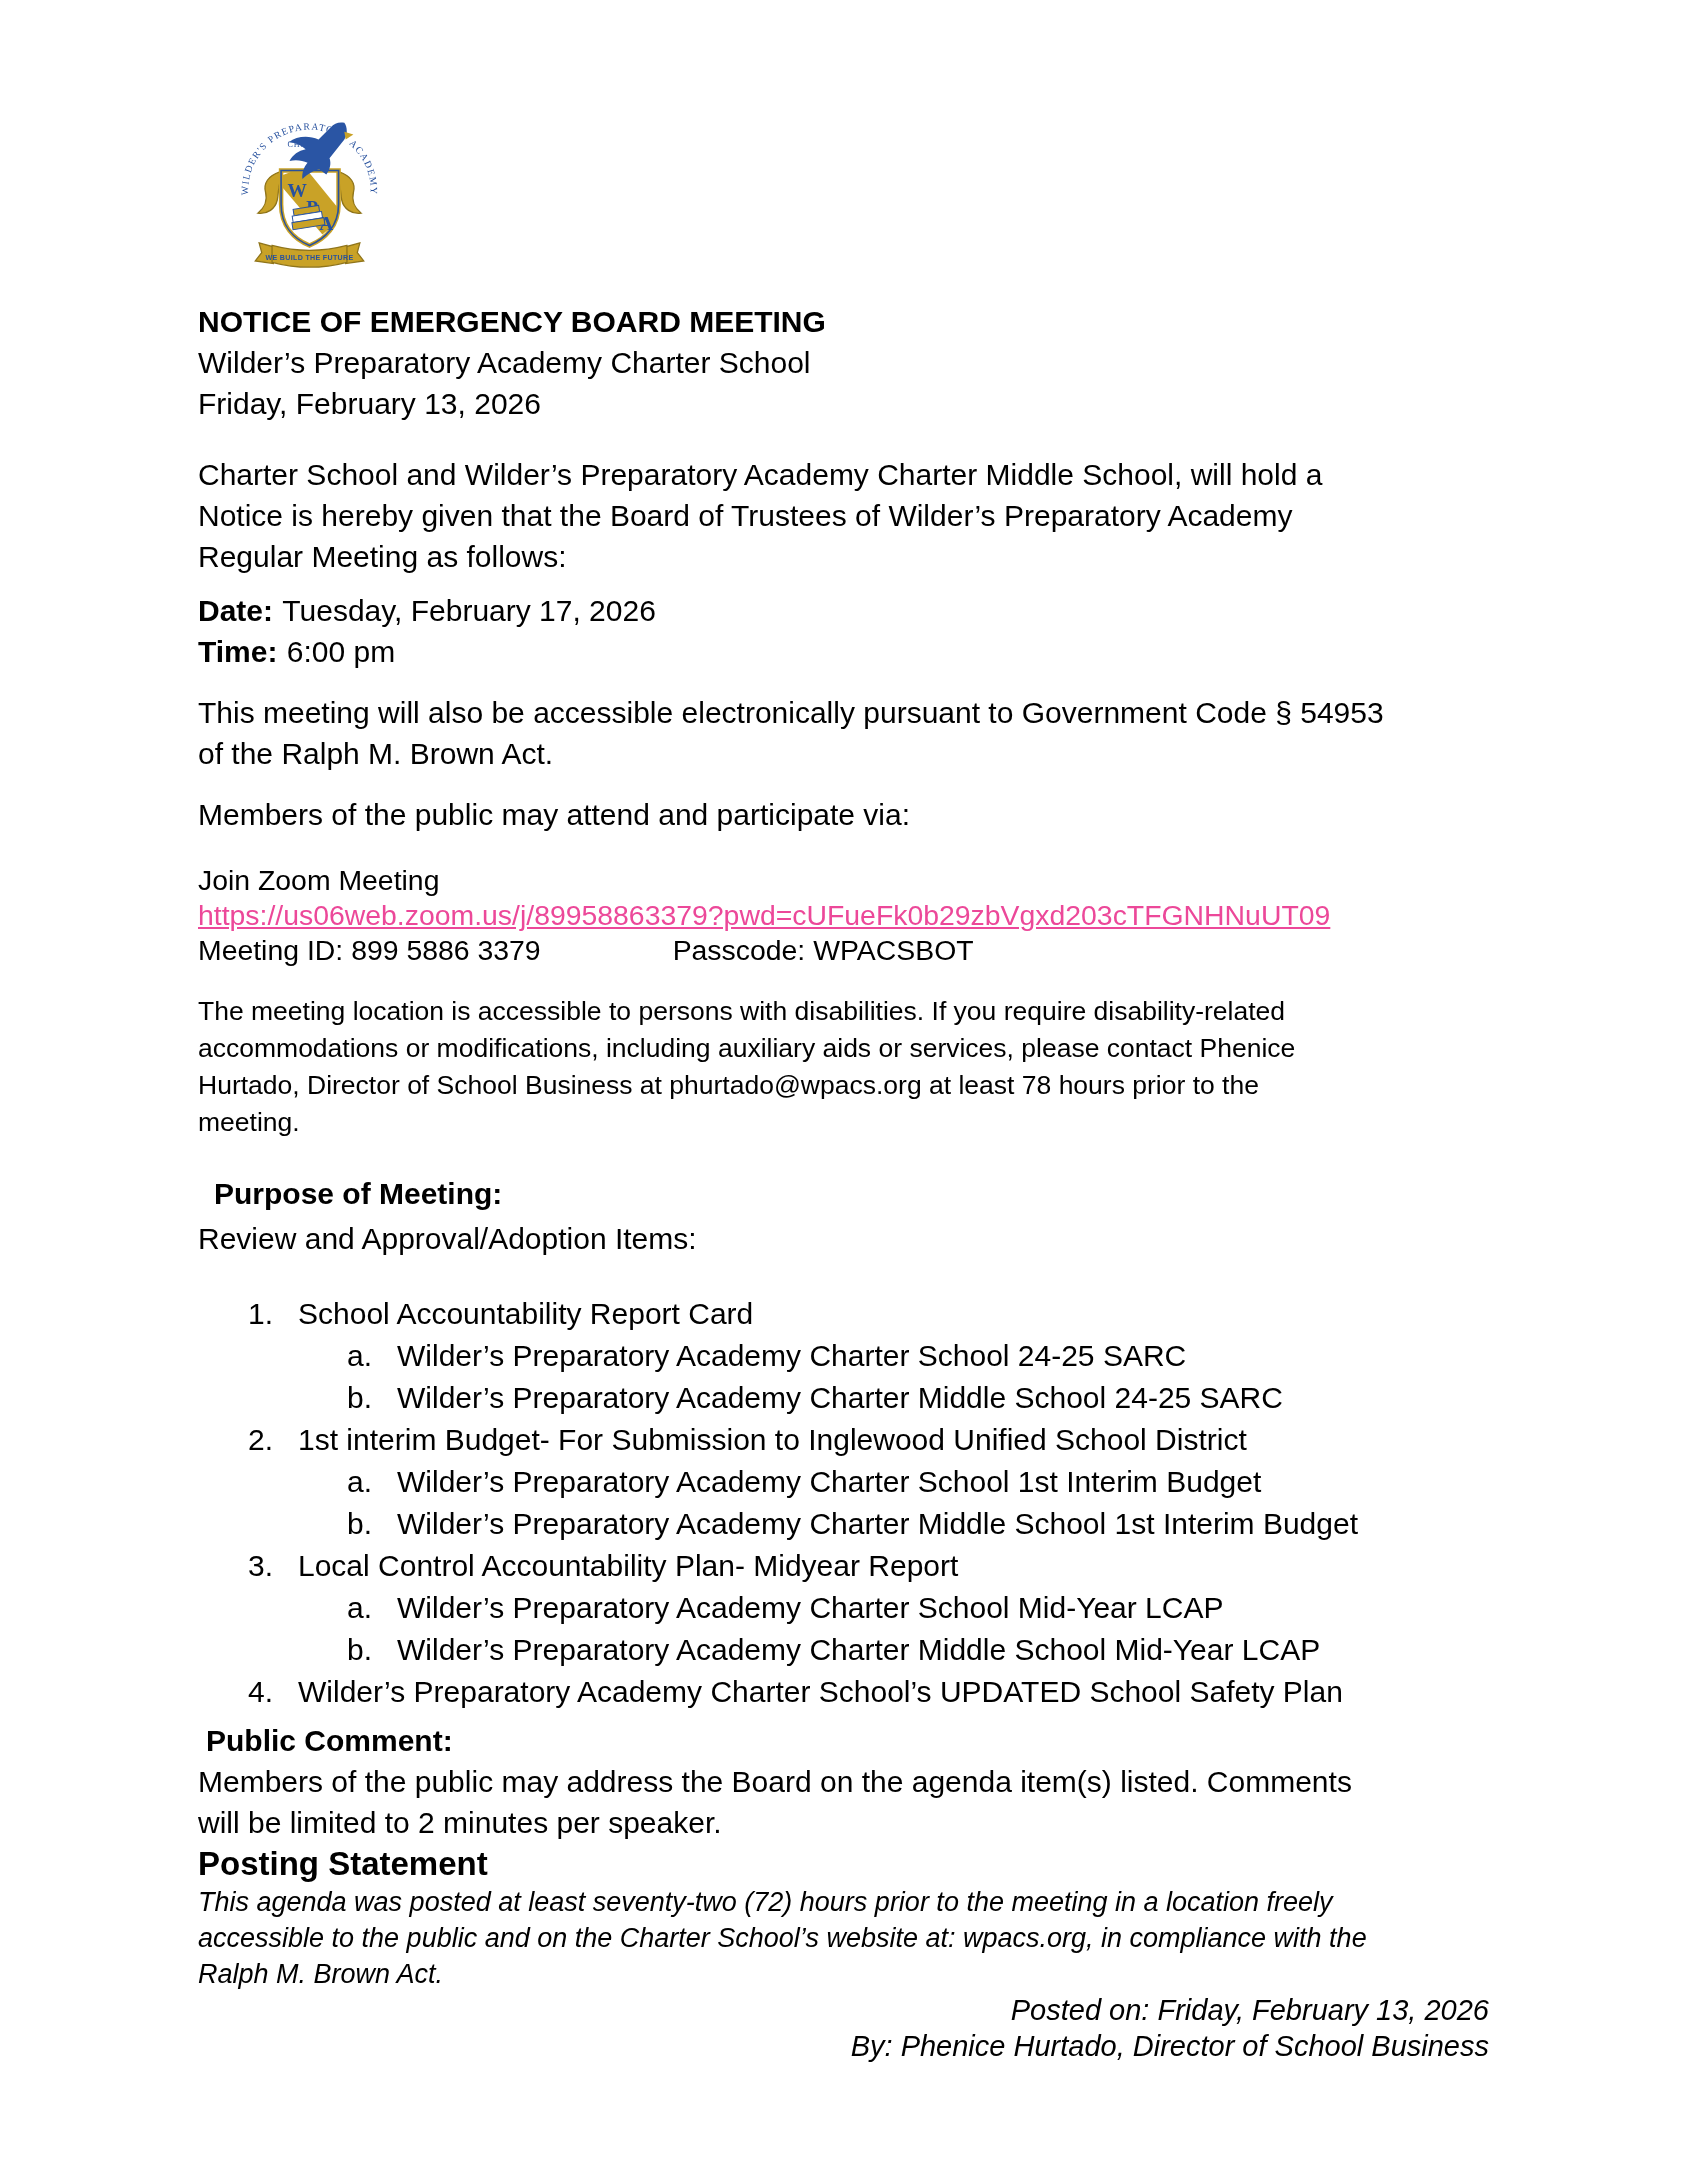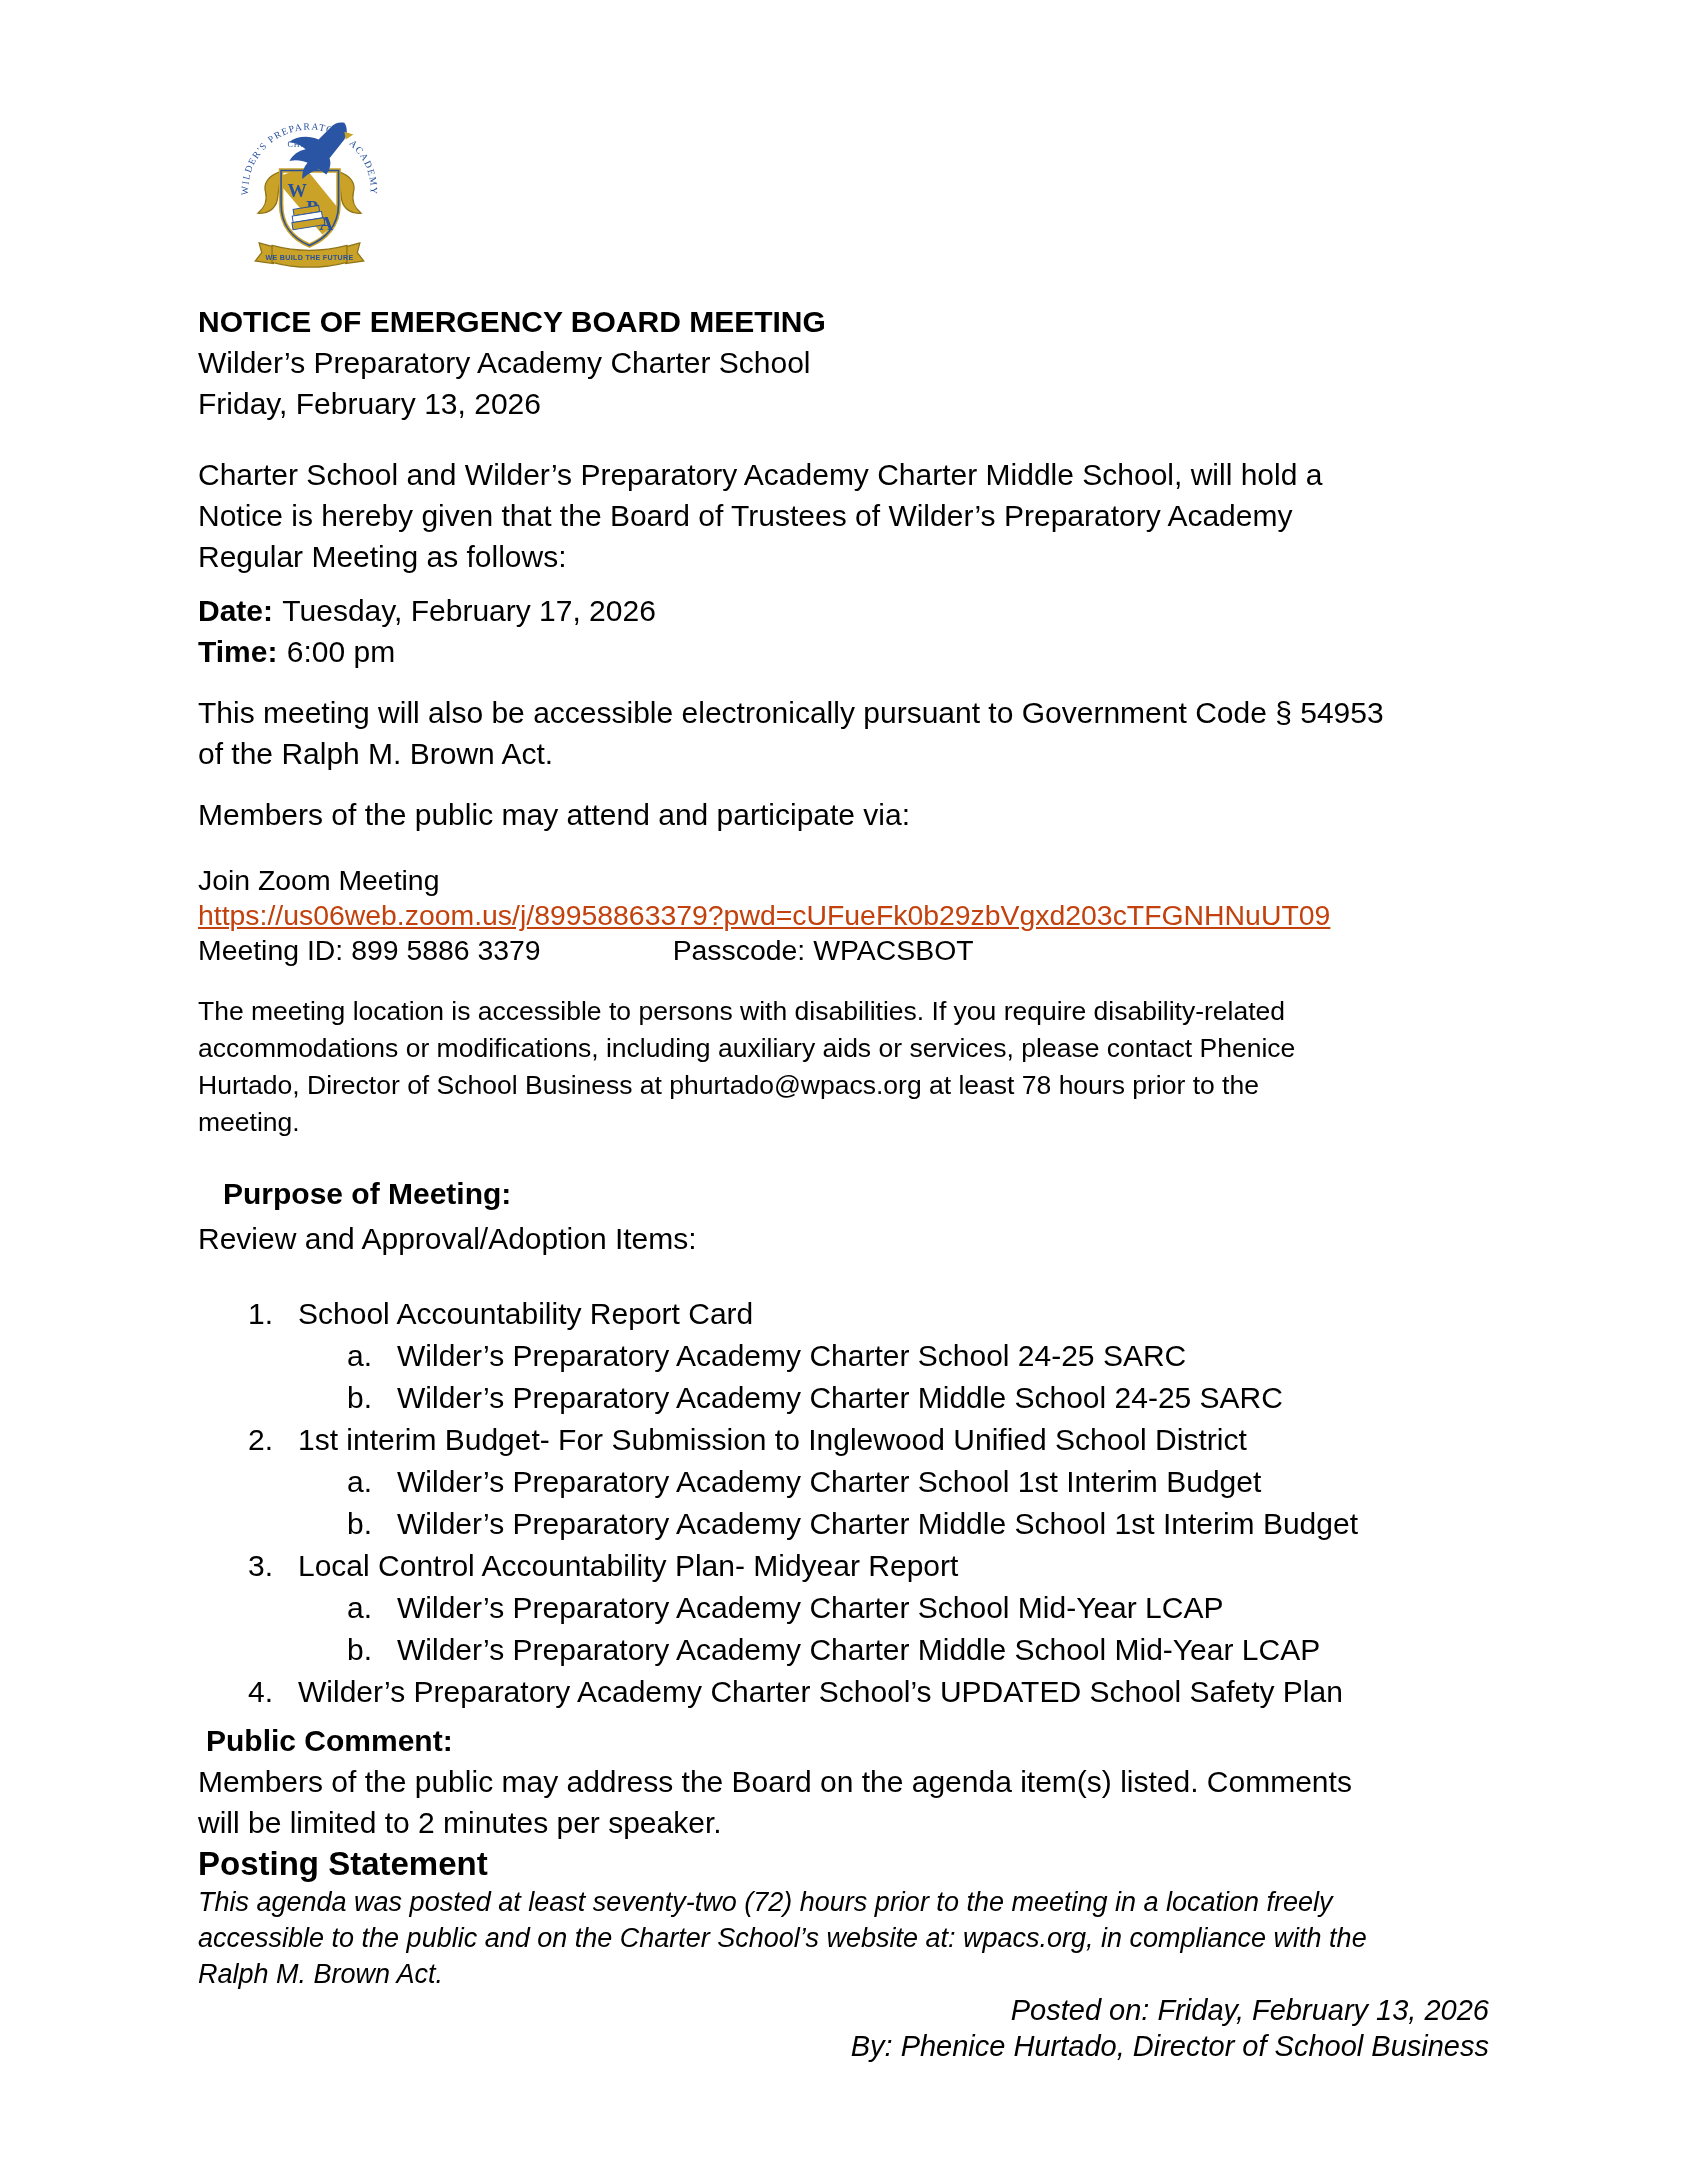--- a/index.html
+++ b/index.html
@@ -22,27 +22,27 @@
 
   .notice-block { margin-top: 29px; font-size: 30px; line-height: 41px; }
   .intro { margin-top: 30px; font-size: 30px; line-height: 41px; }
   .datetime { margin-top: 13.2px; font-size: 30px; line-height: 41px; }
   .b { font-weight: bold; }
   .dt-val { margin-left: 9.3px; }
   .electronic { margin-top: 20px; font-size: 30px; line-height: 41px; }
   .participate { margin-top: 20px; font-size: 30px; line-height: 41px; }
 
   .zoom-block { margin-top: 28px; font-size: 28.4px; line-height: 35px; }
-  .zoom-link { color: #c2410c; text-decoration: underline; }
+  .zoom-link { color: #ec4899; text-decoration: underline; }
   .mid-val { margin-left: 8px; }
   .pass-label { margin-left: 132px; }
 
   .accessibility { margin-top: 25px; font-size: 26.5px; line-height: 37px; }
 
-  .purpose-h { margin-top: 32px; margin-left: 25px; }
+  .purpose-h { margin-top: 32px; margin-left: 16px; }
   .review { margin-top: 4px; font-size: 30px; line-height: 41px; }
 
   .agenda { margin-top: 34px; font-size: 30px; line-height: 42px; }
   .a-row { display: flex; white-space: nowrap; }
   .a-num { flex: none; width: 50px; margin-left: 50px; }
   .a-row.sub .a-letter { flex: none; width: 50px; margin-left: 149px; }
 
   .pc-h { margin-top: 6.6px; margin-left: 8px; }
   .pc-body { font-size: 30px; line-height: 41px; }
 

